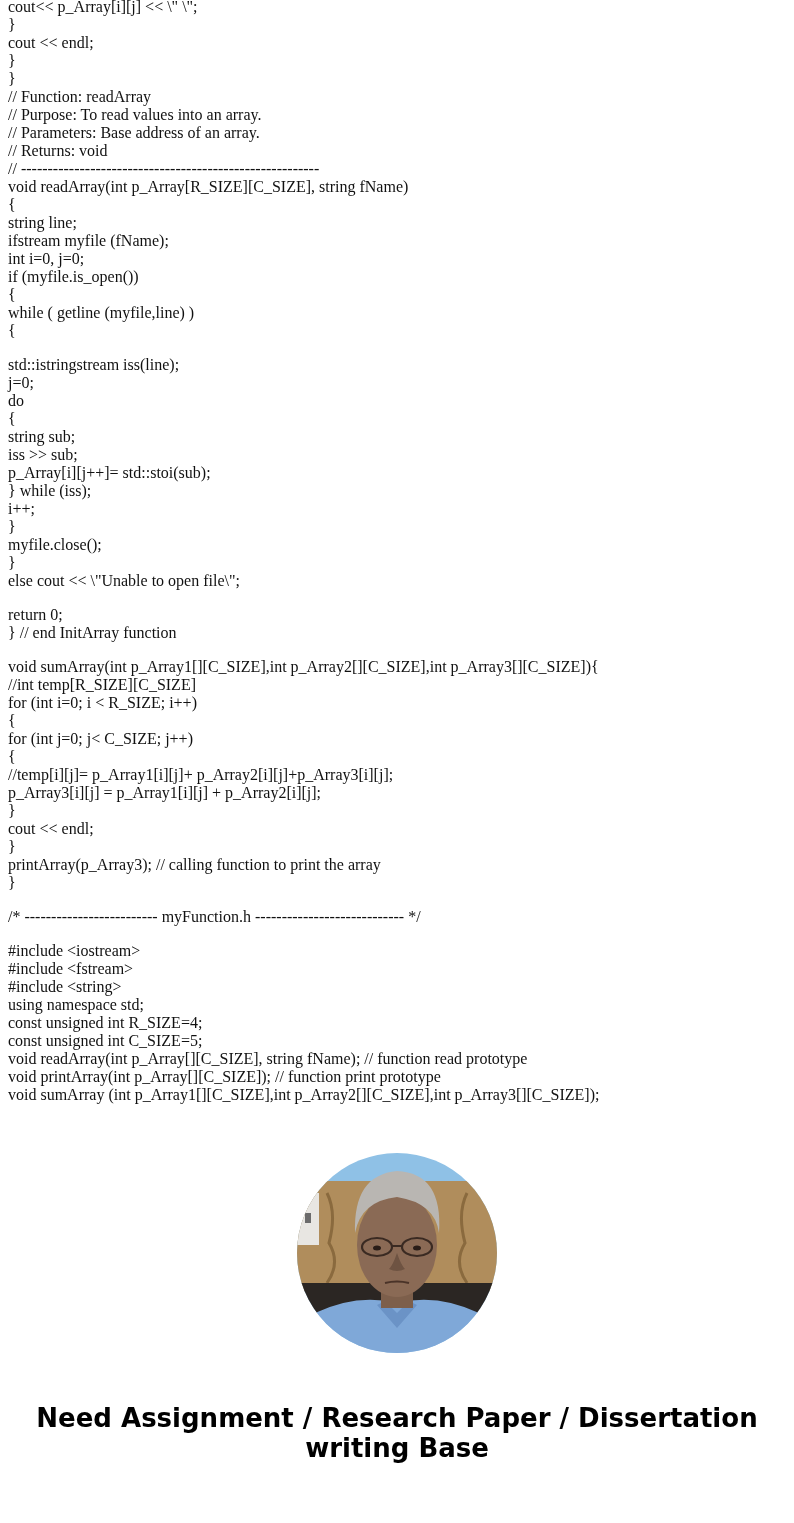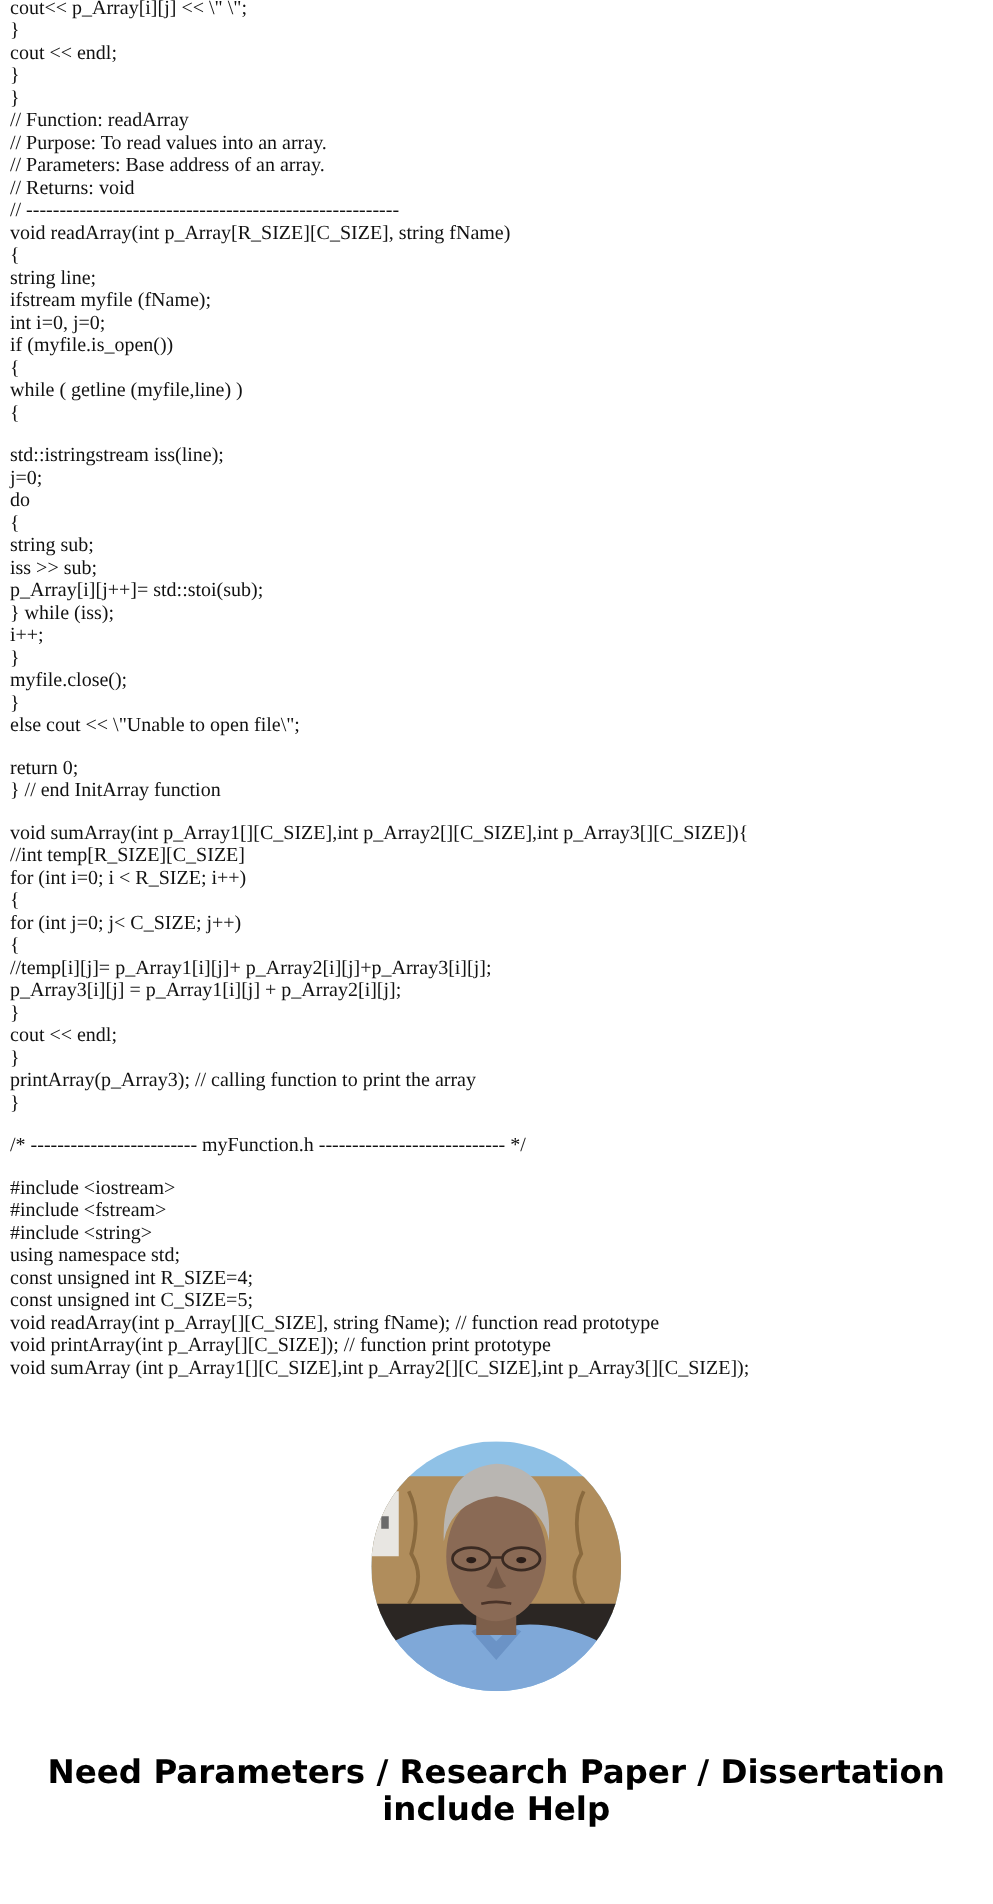--- a/index.html
+++ b/index.html
@@ -86,15 +86,15 @@
     <ellipse cx="120" cy="94" rx="15" ry="9" fill="none" stroke="#3a2a22" stroke-width="2.2"></ellipse>
     <line x1="95" y1="93" x2="105" y2="93" stroke="#3a2a22" stroke-width="2"></line>
     <ellipse cx="80" cy="95" rx="4" ry="2.5" fill="#2a1d18"></ellipse>
     <ellipse cx="120" cy="95" rx="4" ry="2.5" fill="#2a1d18"></ellipse>
     <path d="M100 100 Q96 112 92 116 Q100 120 108 116 Q104 112 100 100 Z" fill="#6e5342"></path>
     <path d="M88 130 Q100 127 112 130" stroke="#4a3328" stroke-width="2" fill="none"></path>
   </svg>
 </div>
 
 <div class="footer">
-  <span class="footer-line">Need Parameters / Research Paper / Dissertation</span>
-  <span class="footer-line">include Help</span>
+  <span class="footer-line">Need Assignment / Research Paper / Dissertation</span>
+  <span class="footer-line">writing Base</span>
 </div>
 
 </body></html>

